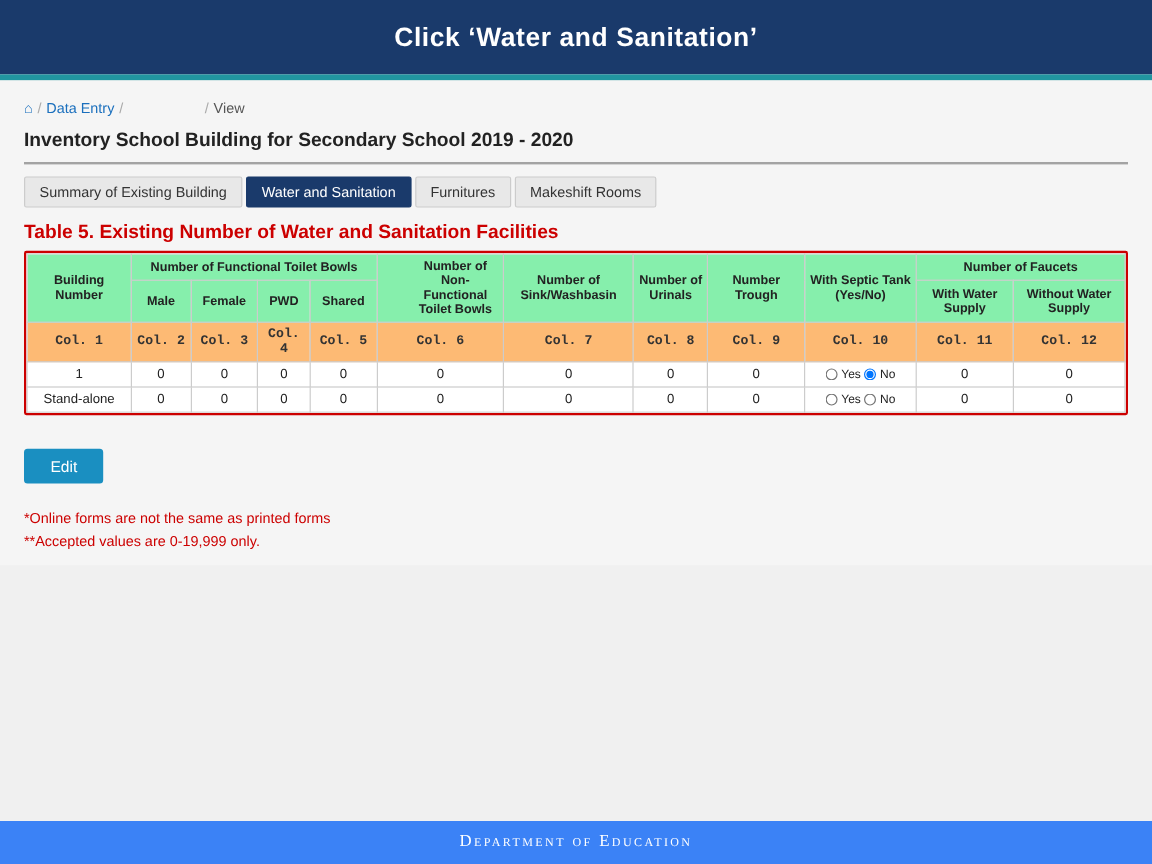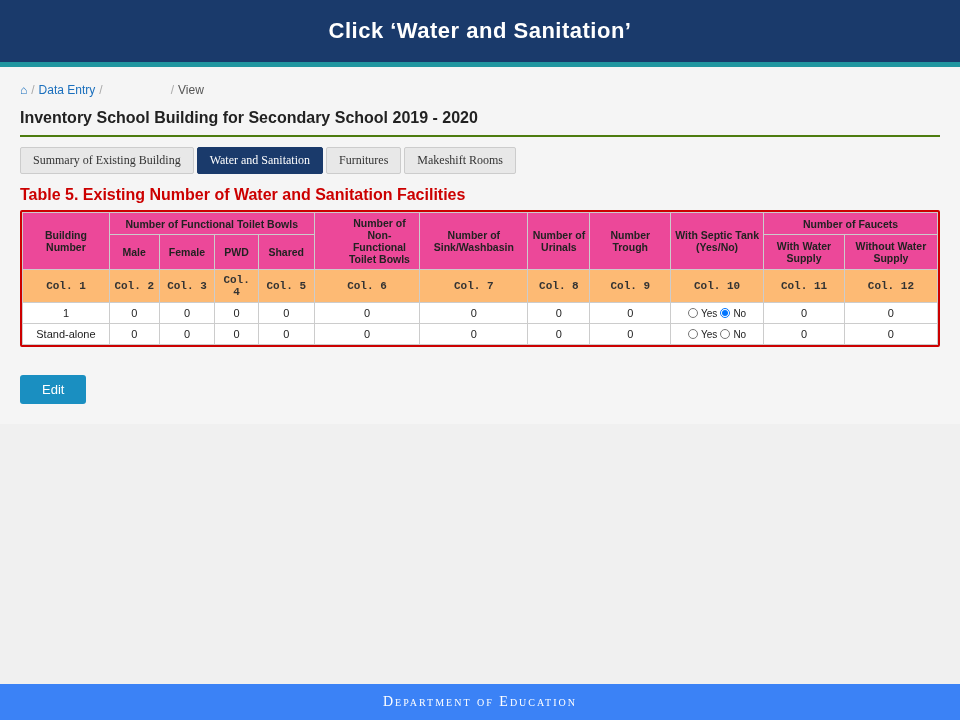--- a/index.html
+++ b/index.html
@@ -44,40 +44,39 @@
     }
     .breadcrumb .sep { color: #aaa; font-size: 12px; }
     .breadcrumb .current { color: #555; font-size: 12px; }
 
     
     .page-title {
       font-size: 16px;
       font-weight: bold;
       color: #222;
       margin: 6px 0 10px 0;
-      border-bottom: 2px solid #4d7c0f;
+      border-bottom: 2px solid #a3a3a3;
       padding-bottom: 8px;
     }
 
     
     .tab-bar {
       display: flex;
       gap: 3px;
       margin-bottom: 12px;
       flex-wrap: wrap;
     }
     .tab {
       padding: 5px 12px;
       font-size: 12px;
       border: 1px solid #ccc;
       cursor: pointer;
       border-radius: 2px;
       background: #e8e8e8;
       color: #333;
-      font-family: Liberation Serif, serif;
     }
     .tab.active {
       background: #1a3a6b;
       color: white;
       border-color: #1a3a6b;
     }
 
     
     .table-section-title {
       font-size: 16px;
@@ -99,21 +98,21 @@
       font-size: 11px;
       background: white;
     }
     .data-table th, .data-table td {
       border: 1px solid #ccc;
       text-align: center;
       padding: 4px 3px;
       vertical-align: middle;
     }
     .data-table th {
-      background: #ec4899;
+      background: #86efac;
       font-weight: bold;
       font-size: 10.5px;
       color: #222;
     }
     .data-table tbody tr.col-row td {
       background: #fdba74;
       font-weight: bold;
       color: #333;
       font-family: Liberation Mono, monospace;
     }
@@ -302,18 +301,22 @@
           <td>0</td>
         </tr>
       </tbody>
     </table>
   </div>
 
   <div class="edit-section">
     <button class="edit-btn">Edit</button>
   </div>
 
+  <div class="notes">
+    <div>*Online forms are not the same as printed forms</div>
+    <div>**Accepted values are 0-19,999 only.</div>
+  </div>
 
 </div>
 
 <div class="footer">
   <span>Department of Education</span>
 </div>
 
 </body></html>

